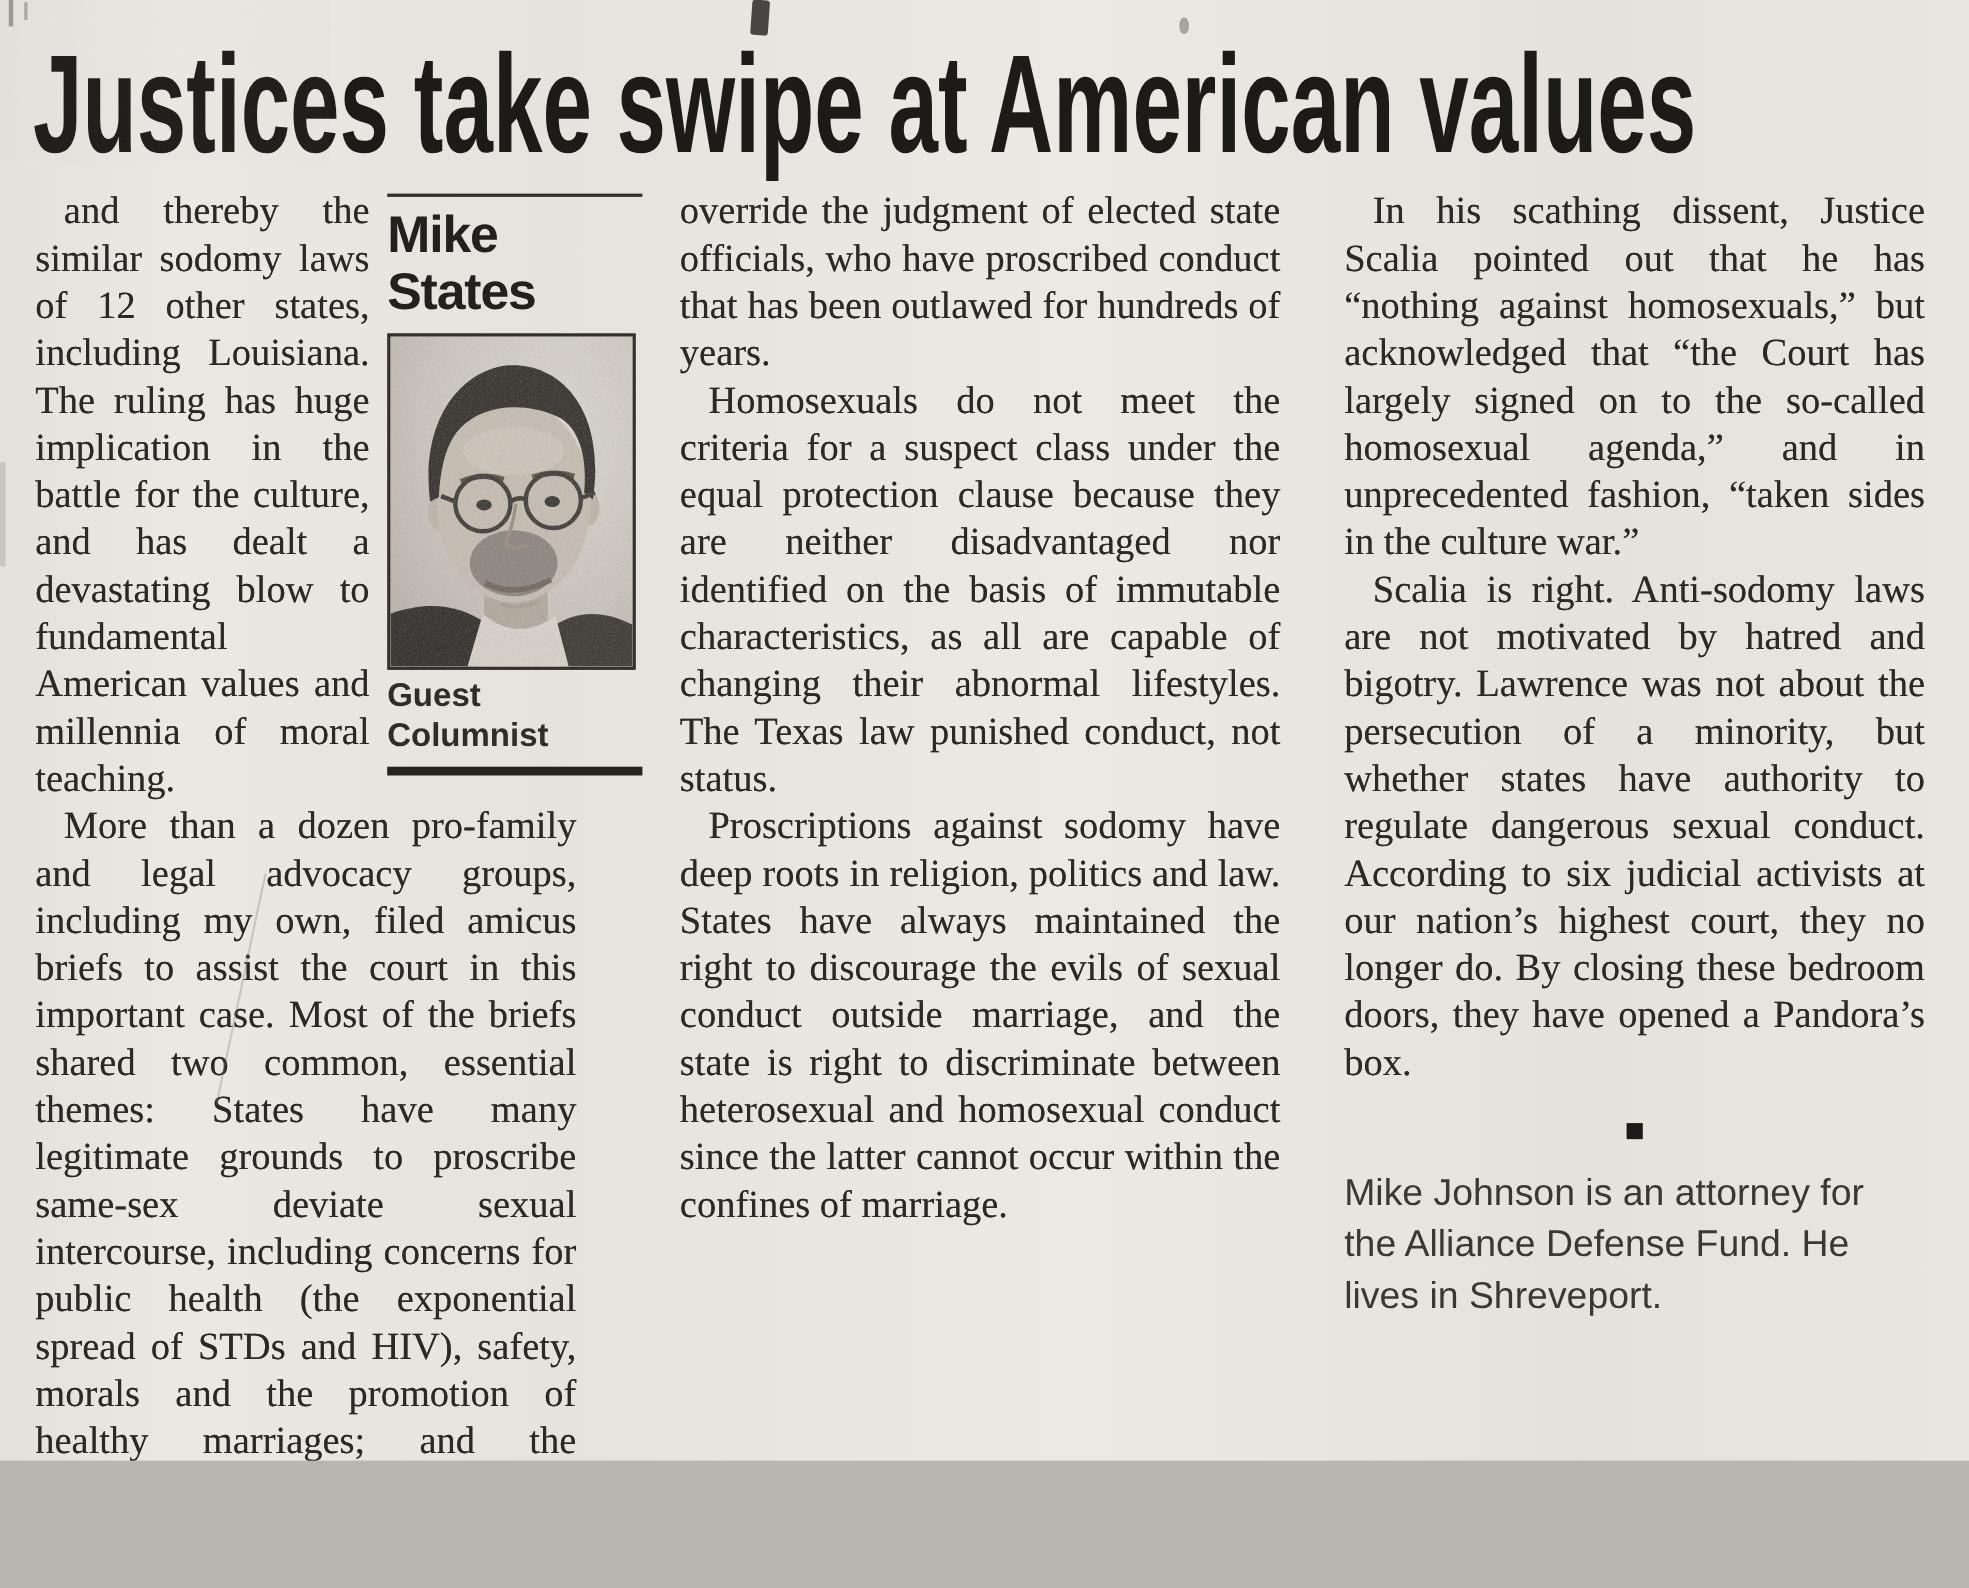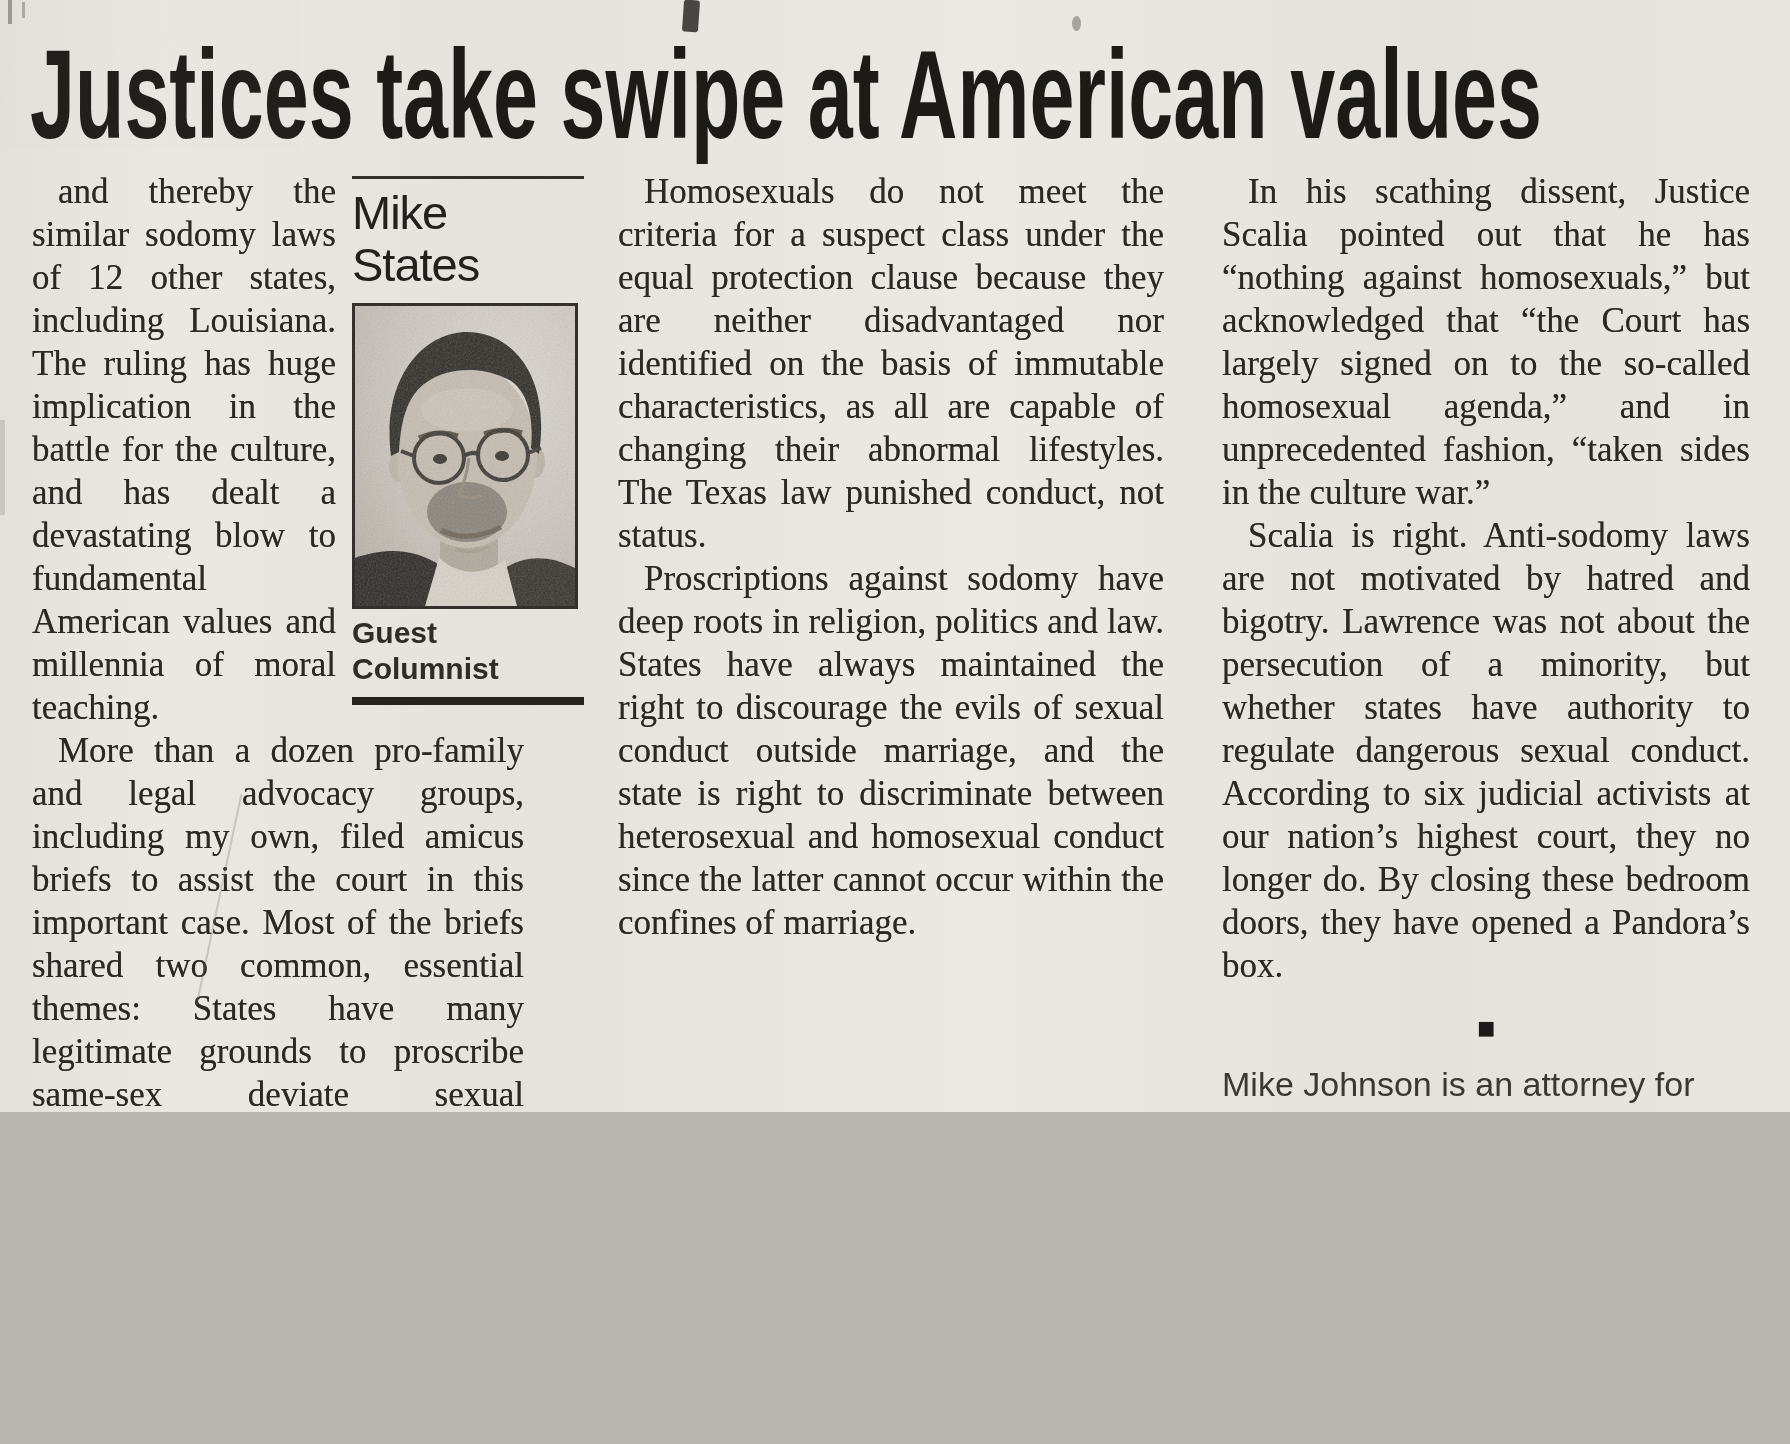--- a/index.html
+++ b/index.html
@@ -1,17 +1,17 @@
 <!DOCTYPE html>
 <html lang="en"><head>
 <meta charset="utf-8">
 <style>
   html,body{margin:0;padding:0;background:#b9b6b0;}
   #page{
-    position:relative;width:1790px;height:1112px;overflow:hidden;
+    position:relative;width:1790px;height:1328px;overflow:hidden;
     background:linear-gradient(90deg,#e4e1dc 0%,#ebe8e3 9%,#e6e3de 28%,#ece9e4 55%,#e5e2dd 80%,#e9e6e1 100%);
     font-family:"Liberation Serif", serif;color:#2b2926;
   }
   #noise{position:absolute;inset:0;pointer-events:none;opacity:.06;}
   .headline-wrap{position:absolute;left:26px;top:20px;}
   .col{
     position:absolute;top:170px;text-align:justify;
     font-size:35px;line-height:43px;color:#2b2825;
     text-shadow:0 0 .4px rgba(43,40,37,.65);
   }
@@ -21,21 +21,21 @@
   .col p{margin:0;text-indent:26px;}
   .col p.noindent{text-indent:0;}
   
   .byline-box{
     display:block;float:right;width:232px;
     margin:6px -60px 8px 16px;text-align:left;text-indent:0;
     font-family:"Liberation Sans", sans-serif;text-shadow:none;
   }
   .rule-thin{display:block;height:3px;background:#33302b;margin:0 0 8px 0;}
   .rule-thick{display:block;height:8px;background:#26231f;margin-top:10px;}
-  .byline-name{display:block;font-weight:normal;font-size:47px;line-height:52px;letter-spacing:-1px;color:#23211e;}
+  .byline-name{display:block;font-weight:bold;font-size:47px;line-height:52px;letter-spacing:-1px;color:#23211e;}
   .photo{display:block;width:226px;height:306px;border:3px solid #34312c;box-sizing:border-box;margin-top:12px;background:#ccc7bf;}
   .photo svg{display:block;width:100%;height:100%;}
   .byline-caption{display:block;font-size:30px;line-height:36px;color:#302d29;margin-top:6px;font-weight:bold;}
   .end-mark{display:block;text-align:center;text-indent:0;font-size:30px;line-height:30px;color:#1d1b19;margin:26px 0 18px 0;}
   .bio{
     font-family:"Liberation Sans", sans-serif;font-size:34px;line-height:47px;
     color:#3b3833;text-align:left;text-indent:0;text-shadow:none;
   }
   .bio p{text-indent:0;margin:0;}
   
@@ -111,20 +111,21 @@
         </span>
         <span class="byline-caption">Guest Columnist</span>
         <span class="rule-thick"></span>
       </span>
       <span>and thereby the similar sodomy laws of 12 other states, including Louisiana. The ruling has huge implication in the battle for the culture, and has dealt a devastating blow to fundamental American values and millennia of moral teaching.</span>
     </p>
     <p>More than a dozen pro-family and legal advocacy groups, including my own, filed amicus briefs to assist the court in this important case. Most of the briefs shared two common, essential themes: States have many legitimate grounds to proscribe same-sex deviate sexual intercourse, including concerns for public health (the exponential spread of STDs and HIV), safety, morals and the promotion of healthy marriages; and the unelected Supreme Court should not</p>
   </div>
 
   <div class="col" id="col2">
+    <p class="noindent">override the judgment of elected state officials, who have proscribed conduct that has been outlawed for hundreds of years.</p>
     <p>Homosexuals do not meet the criteria for a suspect class under the equal protection clause because they are neither disadvantaged nor identified on the basis of immutable characteristics, as all are capable of changing their abnormal lifestyles. The Texas law punished conduct, not status.</p>
     <p>Proscriptions against sodomy have deep roots in religion, politics and law. States have always maintained the right to discourage the evils of sexual conduct outside marriage, and the state is right to discriminate between heterosexual and homosexual conduct since the latter cannot occur within the confines of marriage.</p>
   </div>
 
   <div class="col" id="col3">
     <p>In his scathing dissent, Justice Scalia pointed out that he has “nothing against homosexuals,” but acknowledged that “the Court has largely signed on to the so-called homosexual agenda,” and in unprecedented fashion, “taken sides in the culture war.”</p>
     <p>Scalia is right. Anti-sodomy laws are not motivated by hatred and bigotry. Lawrence was not about the persecution of a minority, but whether states have authority to regulate dangerous sexual conduct. According to six judicial activists at our nation’s highest court, they no longer do. By closing these bedroom doors, they have opened a Pandora’s box.</p>
     <span class="end-mark">■</span>
     <div class="bio">
       <p>Mike Johnson is an attorney for the Alliance Defense Fund. He lives in Shreveport.</p>

